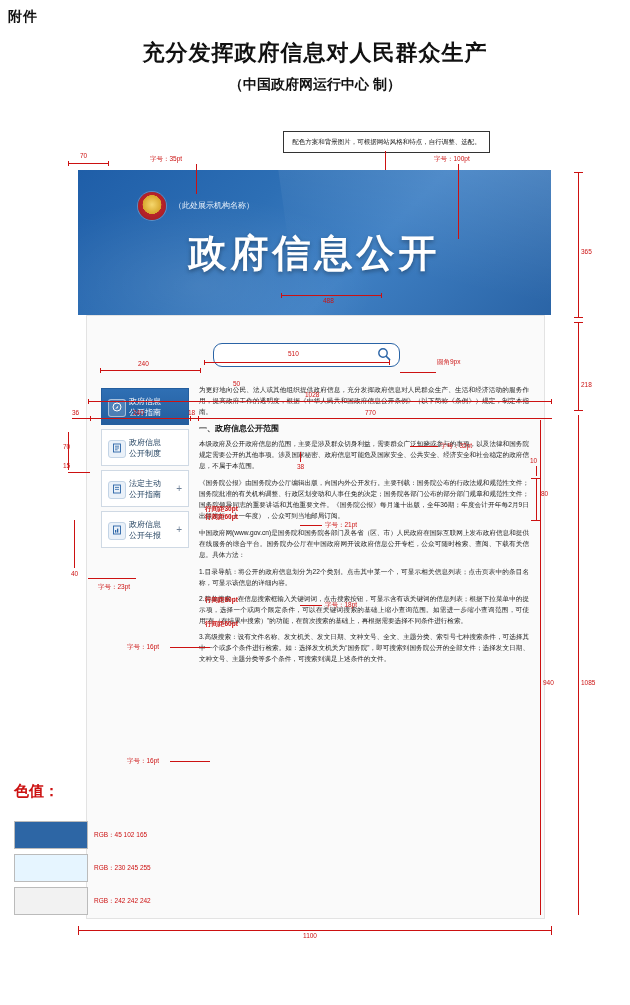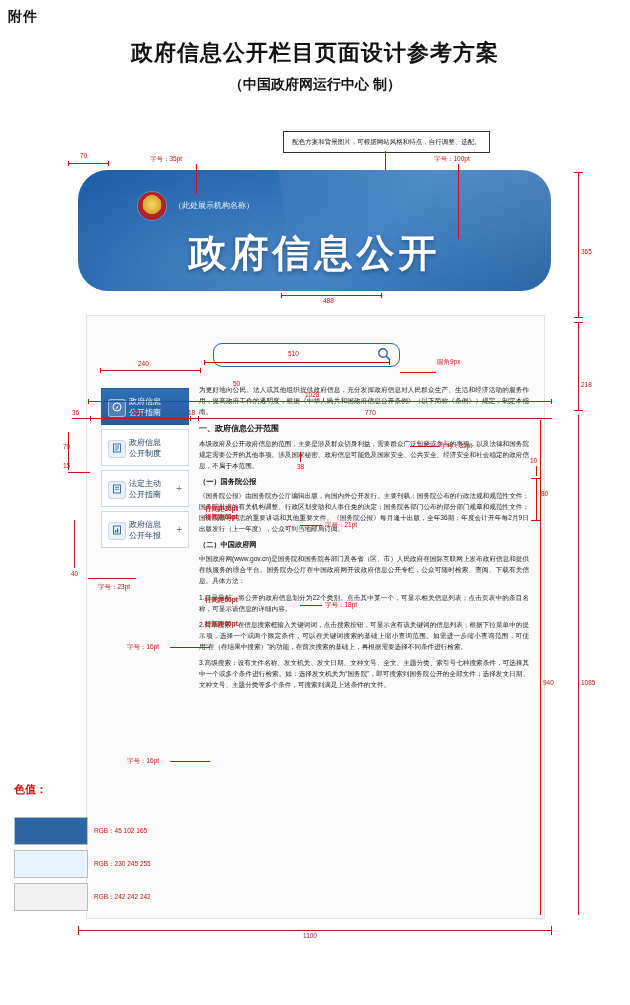--- a/index.html
+++ b/index.html
@@ -13,23 +13,23 @@
   .doc-sub{position:absolute;left:0;top:76px;width:630px;text-align:center;font-size:14px;font-weight:bold;}
 
   
   .note-box{position:absolute;left:283px;top:131px;width:205px;height:20px;border:1px solid #333;background:#fff;
             font-size:6.5px;line-height:20px;text-align:center;color:#111;}
   .note-line{position:absolute;left:385px;top:151px;width:1px;height:34px;background:#cc1111;}
 
   
   .mock{position:absolute;left:78px;top:170px;width:473px;height:747px;}
   
-  .hero{position:absolute;left:0;top:0;width:473px;height:121px;
+  .hero{position:absolute;left:0;top:0;width:473px;height:145px;
         background:linear-gradient(135deg,#1f5ea8 0%,#2d6fb5 35%,#3f80c4 60%,#2a64a6 100%);
-        overflow:hidden;border-radius:30px;}
+        overflow:hidden;}
   .hero:after{content:"";position:absolute;right:-40px;top:-30px;width:300px;height:220px;
         background:linear-gradient(200deg,rgba(255,255,255,0.16),rgba(255,255,255,0) 60%);transform:rotate(-8deg);}
   .hero:before{content:"";position:absolute;left:-60px;bottom:-60px;width:360px;height:180px;
         background:radial-gradient(ellipse at center,rgba(255,255,255,0.10),rgba(255,255,255,0) 70%);}
   .emblem{position:absolute;left:60px;top:22px;width:28px;height:28px;border-radius:50%;
           background:radial-gradient(circle at 50% 45%,#f5d76e 0%,#d8a72c 45%,#b8232a 46%,#9e1b22 100%);
           box-shadow:0 0 0 1px rgba(255,255,255,.25);}
   .org-name{position:absolute;left:96px;top:30px;font-size:8px;color:#eaf2fb;}
   .hero-title{position:absolute;left:0;top:58px;width:473px;text-align:center;color:#fff;
               font-size:38px;font-weight:bold;letter-spacing:4px;
@@ -66,30 +66,30 @@
   .ann{position:absolute;left:0;top:0;width:630px;height:1005px;pointer-events:none;}
   .rl{position:absolute;background:#cc1111;}
   .h{height:1px;}
   .v{width:1px;}
   .rtxt{position:absolute;color:#cc1111;font-size:6.5px;white-space:nowrap;}
   .rtxt.b{font-weight:bold;}
   .tick{position:absolute;width:1px;height:5px;background:#cc1111;}
 
   
   .colors{position:absolute;left:14px;top:782px;width:150px;}
-  .colors .ttl{font-size:11px;font-weight:bold;color:#cc1111;margin-bottom:20px;}
+  .colors .ttl{font-size:15px;font-weight:bold;color:#cc1111;margin-bottom:20px;}
   .sw-row{display:flex;align-items:center;margin-bottom:5px;}
   .sw{width:72px;height:26px;border:1px solid #bbb;margin-right:6px;}
   .sw-lab{font-size:6.5px;color:#cc1111;}
 </style>
 </head>
 <body>
 
 <div class="attach">附件</div>
-<div class="doc-title">政府信息公开栏目页面设计参考方案</div>
+<div class="doc-title">充分发挥政府信息对人民群众生产</div>
 <div class="doc-sub">（中国政府网运行中心 制）</div>
 
 <div class="note-box">配色方案和背景图片，可根据网站风格和特点，自行调整、选配。</div>
 <div class="note-line"></div>
 
 <div class="mock">
 
   <div class="hero">
     <div class="emblem"></div>
     <div class="org-name">（此处展示机构名称）</div>
@@ -156,24 +156,22 @@
       </div>
     </div>
 
     <div class="content">
       <p class="c-p">为更好地向公民、法人或其他组织提供政府信息，充分发挥政府信息对人民群众生产、生活和经济活动的服务作用，提高政府工作的透明度，根据《中华人民共和国政府信息公开条例》（以下简称《条例》）规定，制定本指南。</p>
 
       <div class="c-h">一、政府信息公开范围</div>
       <p class="c-p">本级政府及公开政府信息的范围，主要是涉及群众切身利益，需要群众广泛知晓或参与的事项，以及法律和国务院规定需要公开的其他事项。涉及国家秘密、政府信息可能危及国家安全、公共安全、经济安全和社会稳定的政府信息，不属于本范围。</p>
 
 
-      <div class="c-h2">（一）国务院公报</div>
       <p class="c-p">《国务院公报》由国务院办公厅编辑出版，向国内外公开发行。主要刊载：国务院公布的行政法规和规范性文件；国务院批准的有关机构调整、行政区划变动和人事任免的决定；国务院各部门公布的部分部门规章和规范性文件；国务院领导同志的重要讲话和其他重要文件。《国务院公报》每月逢十出版，全年36期；年度会计开年每2月9日出版发行（上一年度），公众可到当地邮局订阅。</p>
 
-      <div class="c-h2">（二）中国政府网</div>
       <p class="c-p">中国政府网(www.gov.cn)是国务院和国务院各部门及各省（区、市）人民政府在国际互联网上发布政府信息和提供在线服务的综合平台。国务院办公厅在中国政府网开设政府信息公开专栏，公众可随时检索、查阅、下载有关信息。具体方法：</p>
       <p class="c-li">1.目录导航：将公开的政府信息划分为22个类别。点击其中某一个，可显示相关信息列表；点击页表中的条目名称，可显示该信息的详细内容。</p>
       <p class="c-li">2.简单搜索：在信息搜索框输入关键词词，点击搜索按钮，可显示含有该关键词的信息列表；根据下拉菜单中的提示项，选择一个或两个限定条件，可以在关键词搜索的基础上缩小查询范围。如需进一步缩小查询范围，可使用“在（在结果中搜索）”的功能，在前次搜索的基础上，再根据需要选择不同条件进行检索。</p>
       <p class="c-li">3.高级搜索：设有文件名称、发文机关、发文日期、文种文号、全文、主题分类、索引号七种搜索条件，可选择其中一个或多个条件进行检索。如：选择发文机关为“国务院”，即可搜索到国务院公开的全部文件；选择发文日期、文种文号、主题分类等多个条件，可搜索到满足上述条件的文件。</p>
     </div>
   </div>
 </div>
 
 <div class="ann">
 

